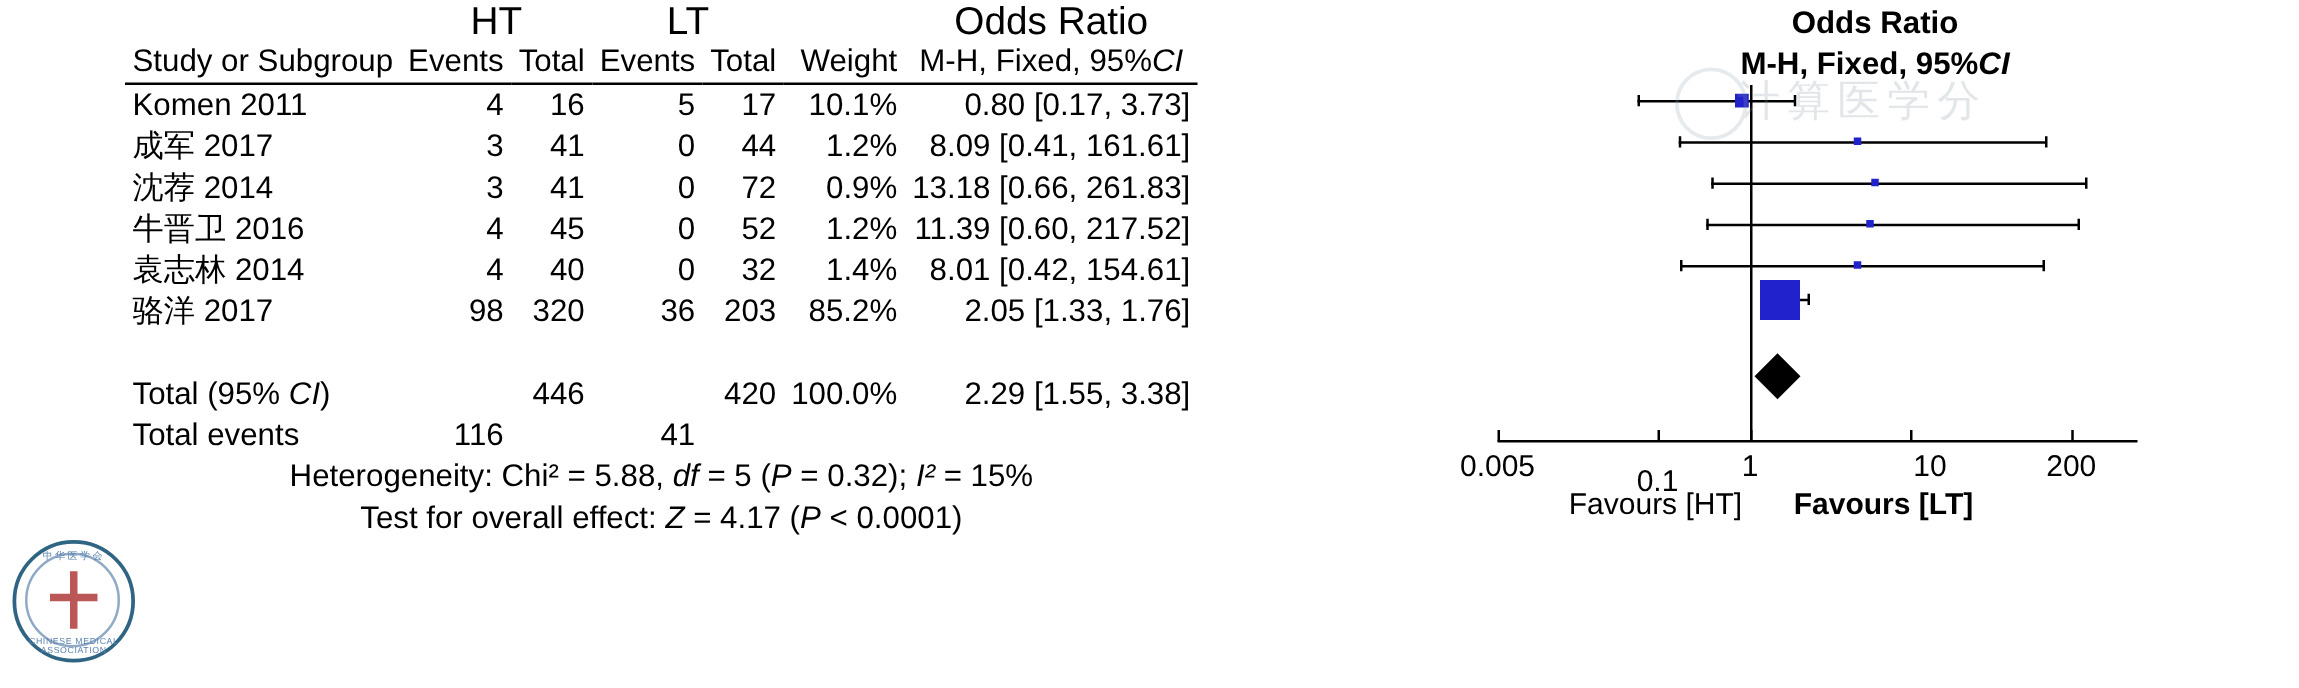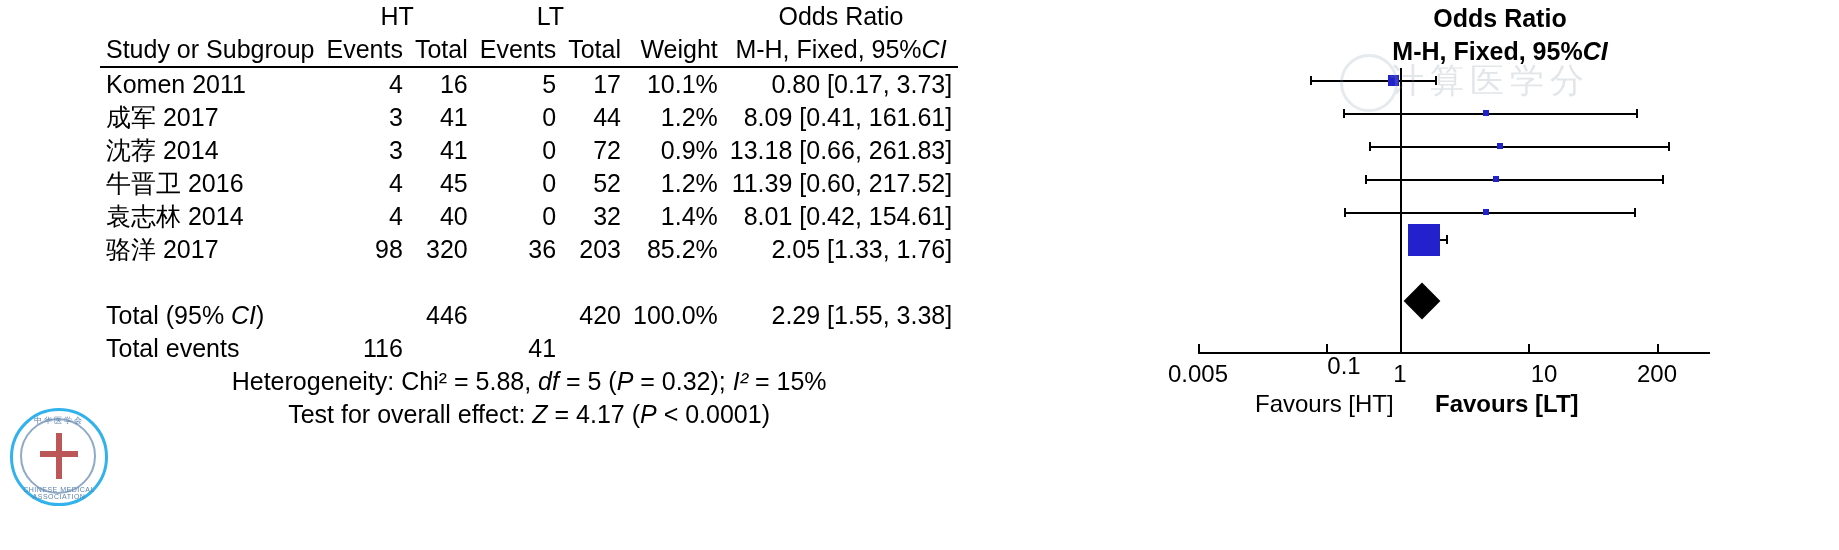--- a/index.html
+++ b/index.html
@@ -37,21 +37,21 @@
     padding: 0 6px;
     white-space: nowrap;
     line-height: 33px;
     height: 33px;
     vertical-align: bottom;
     font-weight: normal;
   }
   .grp-head {
     text-align: center;
     font-weight: bold;
-    font-size: 25px;
+    font-size: 31px;
   }
   .col-head {
     font-weight: bold;
     text-align: right;
     font-size: 25px;
   }
   .col-head.left { text-align: left; }
   .col-head.center { text-align: center; }
   .underline-head {
     border-bottom: 2px solid #000;
@@ -152,25 +152,25 @@
   .wm-right .ring {
     position: absolute;
     left: -50px; top: -4px;
     width: 52px; height: 52px;
     border: 3px solid #8fa3ad;
     border-radius: 50%;
   }
   .wm-logo {
     position: absolute;
     left: 10px;
-    top: 408px;
+    top: 432px;
     width: 92px;
     height: 92px;
     border-radius: 50%;
-    border: 3px solid #0ea5e9;
+    border: 3px solid #0c4a6e;
     opacity: 0.85;
   }
   .wm-logo .inner {
     position: absolute;
     left: 7px; top: 7px;
     width: 72px; height: 72px;
     border-radius: 50%;
     border: 2px solid #7d9bbd;
   }
   .wm-logo .cross-v {
@@ -357,21 +357,21 @@
     <div class="diamond" style="left:229px; top:288px; width:26px; height:26px;"></div>
 
     <div class="axis-line" style="left:18px; top:352px; width:512px; height:2px;"></div>
     <div class="tick" style="left:18px; top:344px; height:9px;"></div>
     <div class="tick" style="left:146px; top:344px; height:9px;"></div>
     <div class="tick" style="left:220px; top:344px; height:9px;"></div>
     <div class="tick" style="left:348px; top:344px; height:9px;"></div>
     <div class="tick" style="left:477px; top:344px; height:9px;"></div>
 
     <div class="tick-label" style="left:18px; top:360px;">0.005</div>
-    <div class="tick-label" style="left:146px; top:352px;margin-left:18px;">0.1</div>
+    <div class="tick-label" style="left:146px; top:372px;">0.1</div>
     <div class="tick-label" style="left:220px; top:360px;">1</div>
     <div class="tick-label" style="left:364px; top:360px;">10</div>
     <div class="tick-label" style="left:477px; top:360px;">200</div>
 
     <div class="favours" style="left:75px; top:390px;">Favours [HT]</div>
     <div class="favours" style="left:255px; top:390px;font-weight:bold;">Favours [LT]</div>
   </div>
 
   <div class="wm-right">
     <div class="ring"></div>

